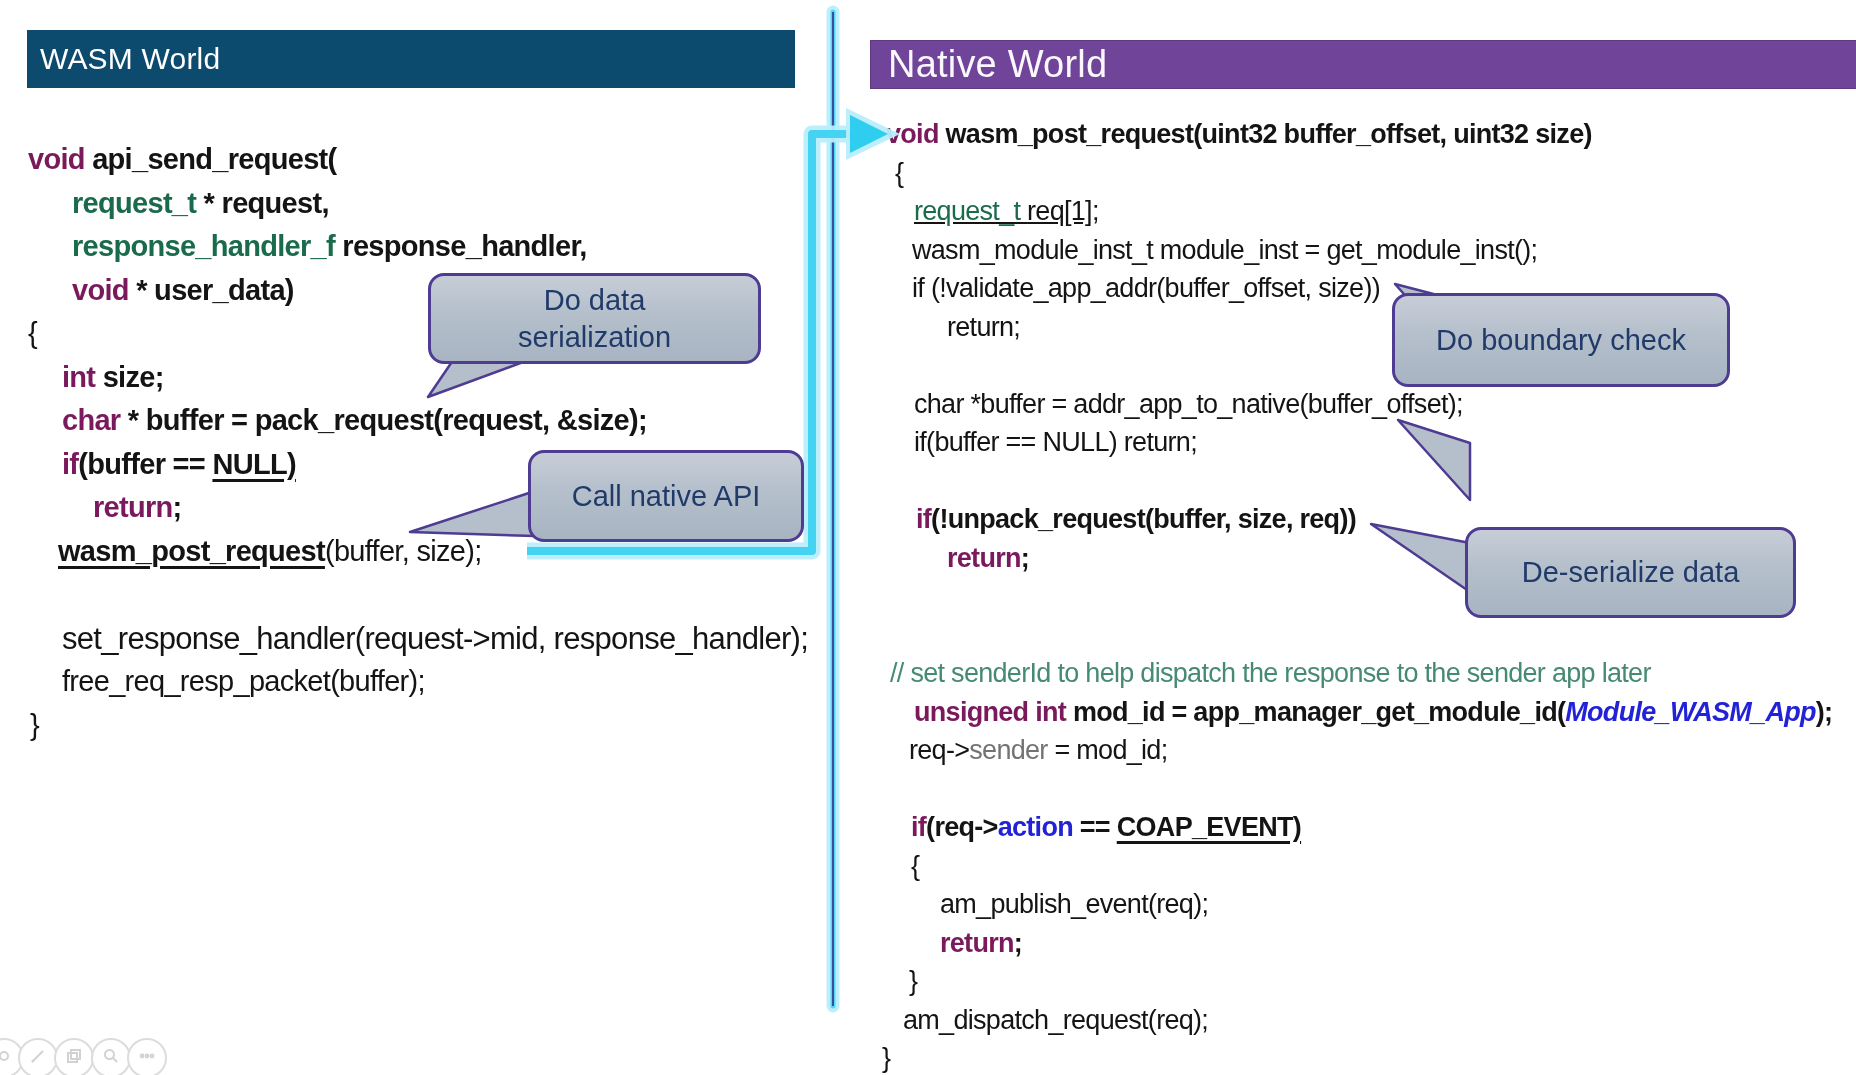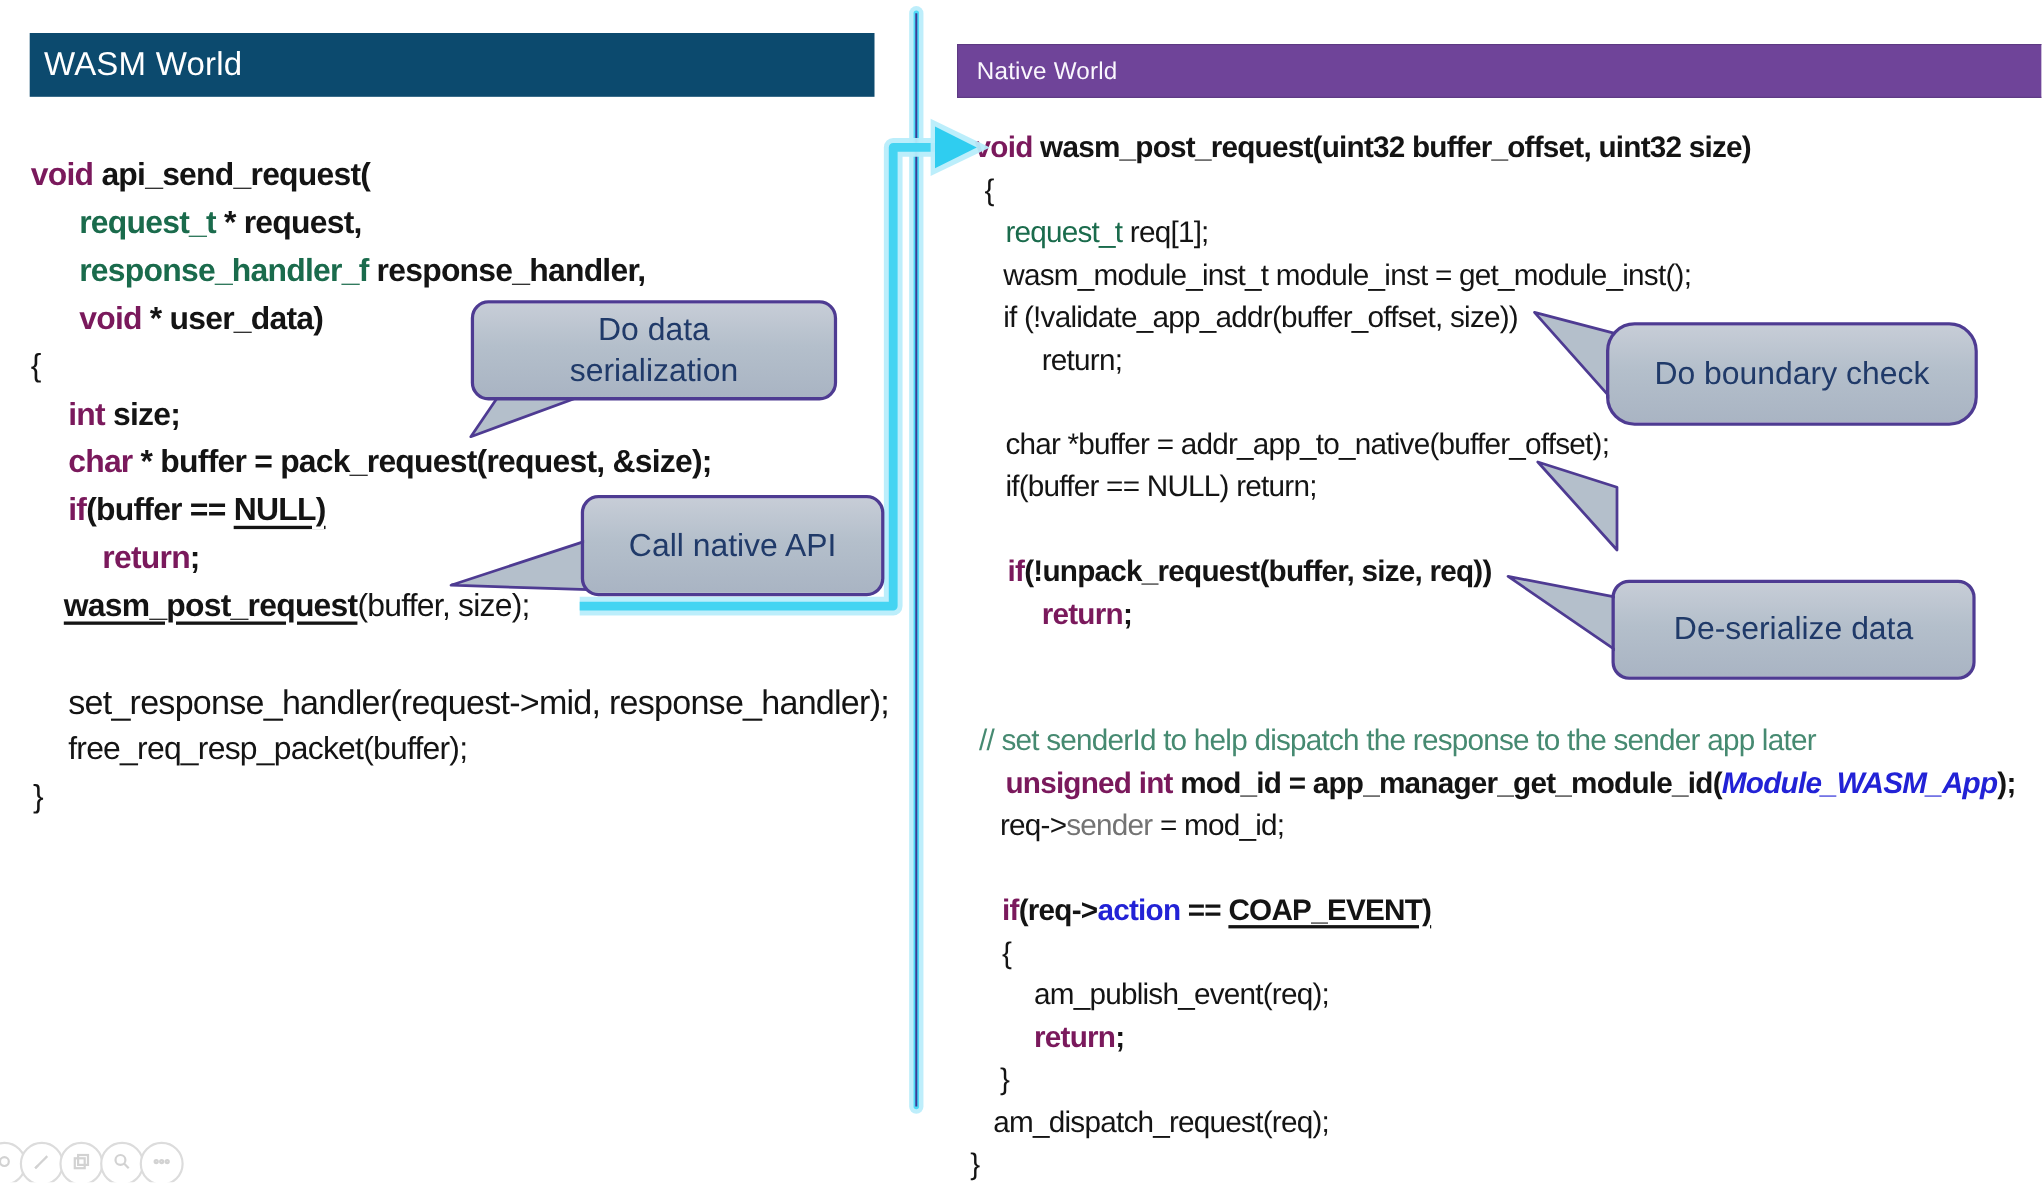--- a/index.html
+++ b/index.html
@@ -4,21 +4,21 @@
 <style>
   html,body{margin:0;padding:0;background:#ffffff;}
   #stage{
     position:relative;width:1856px;height:1075px;background:#ffffff;overflow:hidden;
     font-family:"Liberation Sans","DejaVu Sans",sans-serif;
   }
   .hdr{position:absolute;display:flex;align-items:center;z-index:1;}
   .hdr-left{left:27px;top:30px;width:768px;height:58px;background:#0c4a6e;}
   .hdr-left span{color:#ffffff;font-size:30px;padding-left:13px;letter-spacing:0.2px;}
   .hdr-right{left:870px;top:40px;width:986px;height:47px;background:#6f4499;border:1px solid #5d3a82;}
-  .hdr-right span{color:#faf7fd;font-size:22px;padding-left:17px;letter-spacing:0.2px;}
+  .hdr-right span{color:#faf7fd;font-size:38px;padding-left:17px;letter-spacing:0.2px;}
 
   .code-layer{position:absolute;left:0;top:0;width:1856px;height:1075px;z-index:1;}
   .code-line{position:absolute;white-space:pre;letter-spacing:-0.7px;color:#141414;}
   .kw{color:#7a195c;font-weight:bold;}
   .b{color:#141414;font-weight:bold;}
   .r{color:#141414;}
   .bu{color:#141414;font-weight:bold;text-decoration:underline;text-decoration-thickness:3px;text-underline-offset:5px;}
   .tb{color:#1a6b4c;font-weight:bold;}
   .tr{color:#1a6b4c;}
   .cm{color:#468a71;}
@@ -67,21 +67,21 @@
       <div class="code-line" style="left: 93px; top: 486px; height: 43.5px; line-height: 43.5px; font-size: 29px;"><span class="kw">return</span><span class="b">;</span></div>
       <div class="code-line" style="left: 58px; top: 529.5px; height: 43.5px; line-height: 43.5px; font-size: 29px;"><span class="bu">wasm_post_request</span><span class="r">(buffer, size);</span></div>
       <div class="code-line" style="left: 58px; top: 573px; height: 43.5px; line-height: 43.5px; font-size: 29px;"></div>
       <div class="code-line" style="left: 62px; top: 616.5px; height: 43.5px; line-height: 43.5px; font-size: 31px;"><span class="r">set_response_handler(request-&gt;mid, response_handler);</span></div>
       <div class="code-line" style="left: 62px; top: 660px; height: 43.5px; line-height: 43.5px; font-size: 29px;"><span class="r">free_req_resp_packet(buffer);</span></div>
       <div class="code-line" style="left: 30px; top: 703.5px; height: 43.5px; line-height: 43.5px; font-size: 29px;"><span class="r">}</span></div>
     </div>
   <div class="code-layer">
       <div class="code-line" style="left: 886px; top: 115px; height: 38.5px; line-height: 38.5px; font-size: 27px;"><span class="kw">void </span><span class="b">wasm_post_request(uint32 buffer_offset, uint32 size)</span></div>
       <div class="code-line" style="left: 895px; top: 153.5px; height: 38.5px; line-height: 38.5px; font-size: 27px;"><span class="r">{</span></div>
-      <div class="code-line" style="left: 914px; top: 192px; height: 38.5px; line-height: 38.5px; font-size: 27px;"><span class="tr">request_t </span><span class="r">req[1];</span></div>
+      <div class="code-line" style="left: 914px; top: 192px; height: 38.5px; line-height: 38.5px; font-size: 27px; text-decoration: underline;"><span class="tr">request_t </span><span class="r">req[1];</span></div>
       <div class="code-line" style="left: 912px; top: 230.5px; height: 38.5px; line-height: 38.5px; font-size: 27px;"><span class="r">wasm_module_inst_t module_inst = get_module_inst();</span></div>
       <div class="code-line" style="left: 912px; top: 269px; height: 38.5px; line-height: 38.5px; font-size: 27px;"><span class="r">if (!validate_app_addr(buffer_offset, size))</span></div>
       <div class="code-line" style="left: 947px; top: 307.5px; height: 38.5px; line-height: 38.5px; font-size: 27px;"><span class="r">return;</span></div>
       <div class="code-line" style="left: 912px; top: 346px; height: 38.5px; line-height: 38.5px; font-size: 27px;"></div>
       <div class="code-line" style="left: 914px; top: 384.5px; height: 38.5px; line-height: 38.5px; font-size: 27px;"><span class="r">char *buffer = addr_app_to_native(buffer_offset);</span></div>
       <div class="code-line" style="left: 914px; top: 423px; height: 38.5px; line-height: 38.5px; font-size: 27px;"><span class="r">if(buffer == NULL) return;</span></div>
       <div class="code-line" style="left: 914px; top: 461.5px; height: 38.5px; line-height: 38.5px; font-size: 27px;"></div>
       <div class="code-line" style="left: 916px; top: 500px; height: 38.5px; line-height: 38.5px; font-size: 27px;"><span class="kw">if</span><span class="b">(!unpack_request(buffer, size, req))</span></div>
       <div class="code-line" style="left: 947px; top: 538.5px; height: 38.5px; line-height: 38.5px; font-size: 27px;"><span class="kw">return</span><span class="b">;</span></div>
       <div class="code-line" style="left: 914px; top: 577px; height: 38.5px; line-height: 38.5px; font-size: 27px;"></div>
@@ -123,21 +123,21 @@
     </g>
   </svg>
 
   <div class="callout" style="left:428px;top:273px;width:327px;height:85px;">
     <span>Do data
 serialization</span>
   </div>
   <div class="callout" style="left:528px;top:450px;width:270px;height:86px;">
     <span>Call native API</span>
   </div>
-  <div class="callout" style="left:1460px;top:293px;width:332px;height:88px;border-radius:26px;">
+  <div class="callout" style="left:1392px;top:293px;width:332px;height:88px;">
     <span>Do boundary check</span>
   </div>
   <div class="callout" style="left:1465px;top:527px;width:325px;height:85px;">
     <span>De-serialize data</span>
   </div>
 
   <div class="viewer-bar">
     <div class="viewer-btn" style="left:-16px;">
       <span>
         <svg width="18" height="18" viewBox="0 0 18 18">

